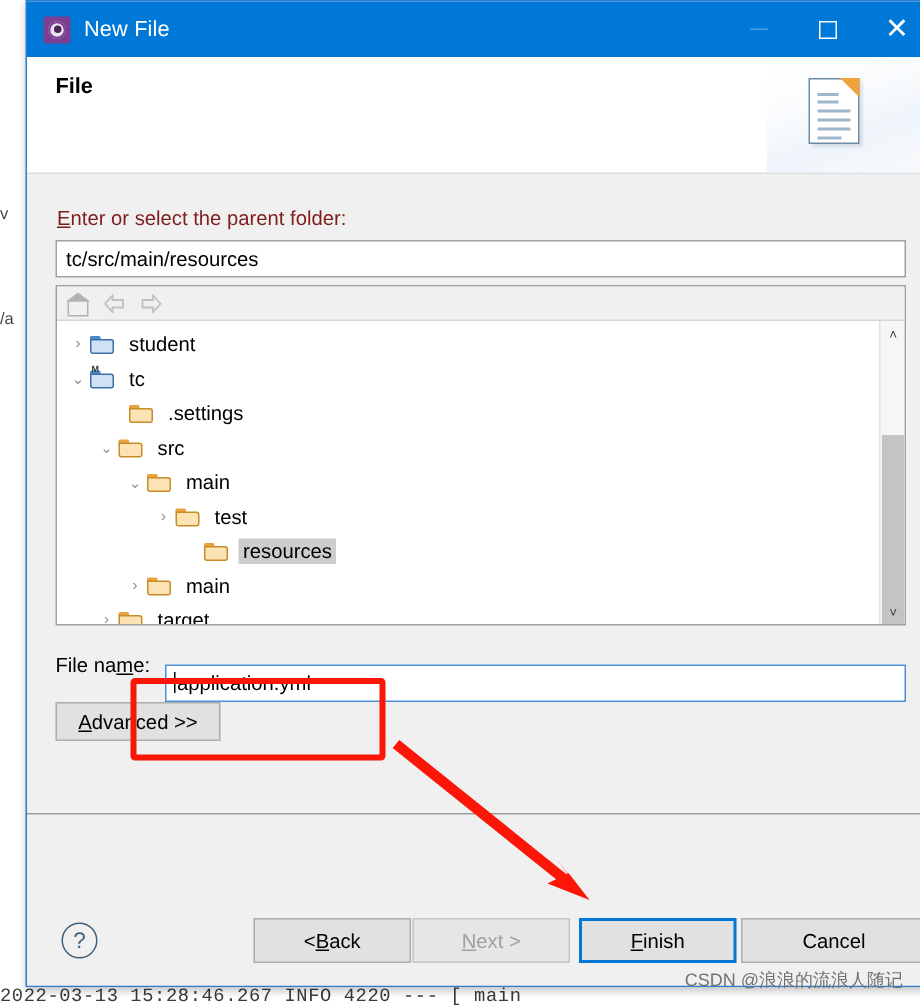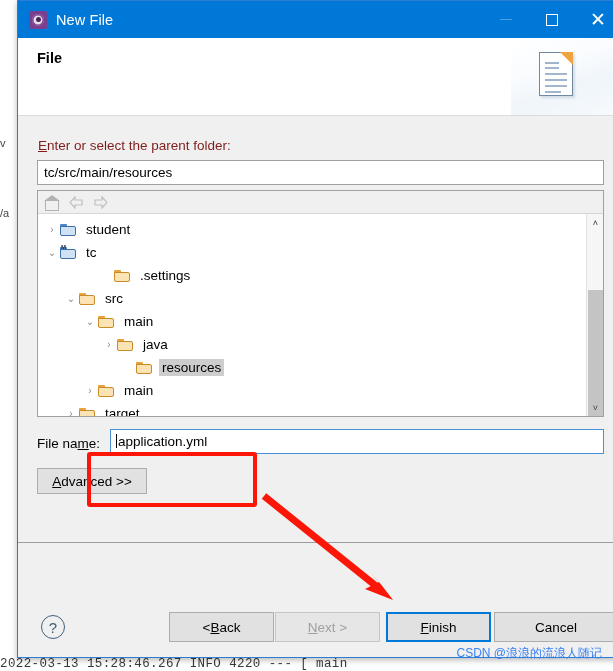--- a/index.html
+++ b/index.html
@@ -298,21 +298,21 @@
     position:absolute; left: 1px; top: 76px;
     width: 15px; height: 132px;
     background: #c4c4c4;
   }
 
   .lbl-filename {
     position: absolute; left: 19px; top: 320px;
     font-size: 13.5px; color: #000;
   }
   .file-input {
-    position: absolute; left: 92px; top: 313px;
+    position: absolute; left: 92px; top: 327px;
     width: 494px; height: 25px;
     background: #ffffff;
     border: 1px solid #4a90d9;
     font-size: 13.5px; color: #000;
     padding: 0 5px; line-height: 23px;
   }
   .file-input .caret {
     display:inline-block; width:1px; height:14px;
     background:#000; vertical-align:-2px; margin-right:1px;
   }
@@ -377,21 +377,21 @@
   .anno-arrow {
     position: absolute; left: 0; top: 0;
     width: 613px; height: 671px;
     pointer-events: none; z-index: 49;
   }
 
   .watermark {
     position: absolute;
     right: 11px; bottom: 9px;
     font-size: 12px;
-    color: #3b82f6;
+    color: #737373;
     white-space: nowrap;
     z-index: 60;
   }
 </style>
 </head>
 <body>
 
 <div class="bg-root">
   <div class="bg-left-strip">v  /a</div>
 
@@ -473,21 +473,21 @@
             </div>
             <div class="tree-row" style="padding-left: 6px;">
               <span class="twisty">⌄</span>
               <span class="folder-ico proj">
                 <span class="tab"></span>
                 <span class="bdy"></span>
                 <span class="badge">M</span>
               </span>
               <span class="name">tc</span>
             </div>
-            <div class="tree-row" style="padding-left: 60px;">
+            <div class="tree-row" style="padding-left: 32px;">
               <span class="twisty none"></span>
               <span class="folder-ico">
                 <span class="tab"></span>
                 <span class="bdy"></span>
               </span>
               <span class="name">.settings</span>
             </div>
             <div class="tree-row" style="padding-left: 25px;">
               <span class="twisty">⌄</span>
               <span class="folder-ico">
@@ -503,21 +503,21 @@
                 <span class="bdy"></span>
               </span>
               <span class="name">main</span>
             </div>
             <div class="tree-row" style="padding-left: 63px;">
               <span class="twisty">›</span>
               <span class="folder-ico">
                 <span class="tab"></span>
                 <span class="bdy"></span>
               </span>
-              <span class="name">java</span>
+              <span class="name">test</span>
             </div>
             <div class="tree-row selected" style="padding-left: 82px;">
               <span class="twisty none"></span>
               <span class="folder-ico">
                 <span class="tab"></span>
                 <span class="bdy"></span>
               </span>
               <span class="name">resources</span>
             </div>
             <div class="tree-row" style="padding-left: 44px;">

